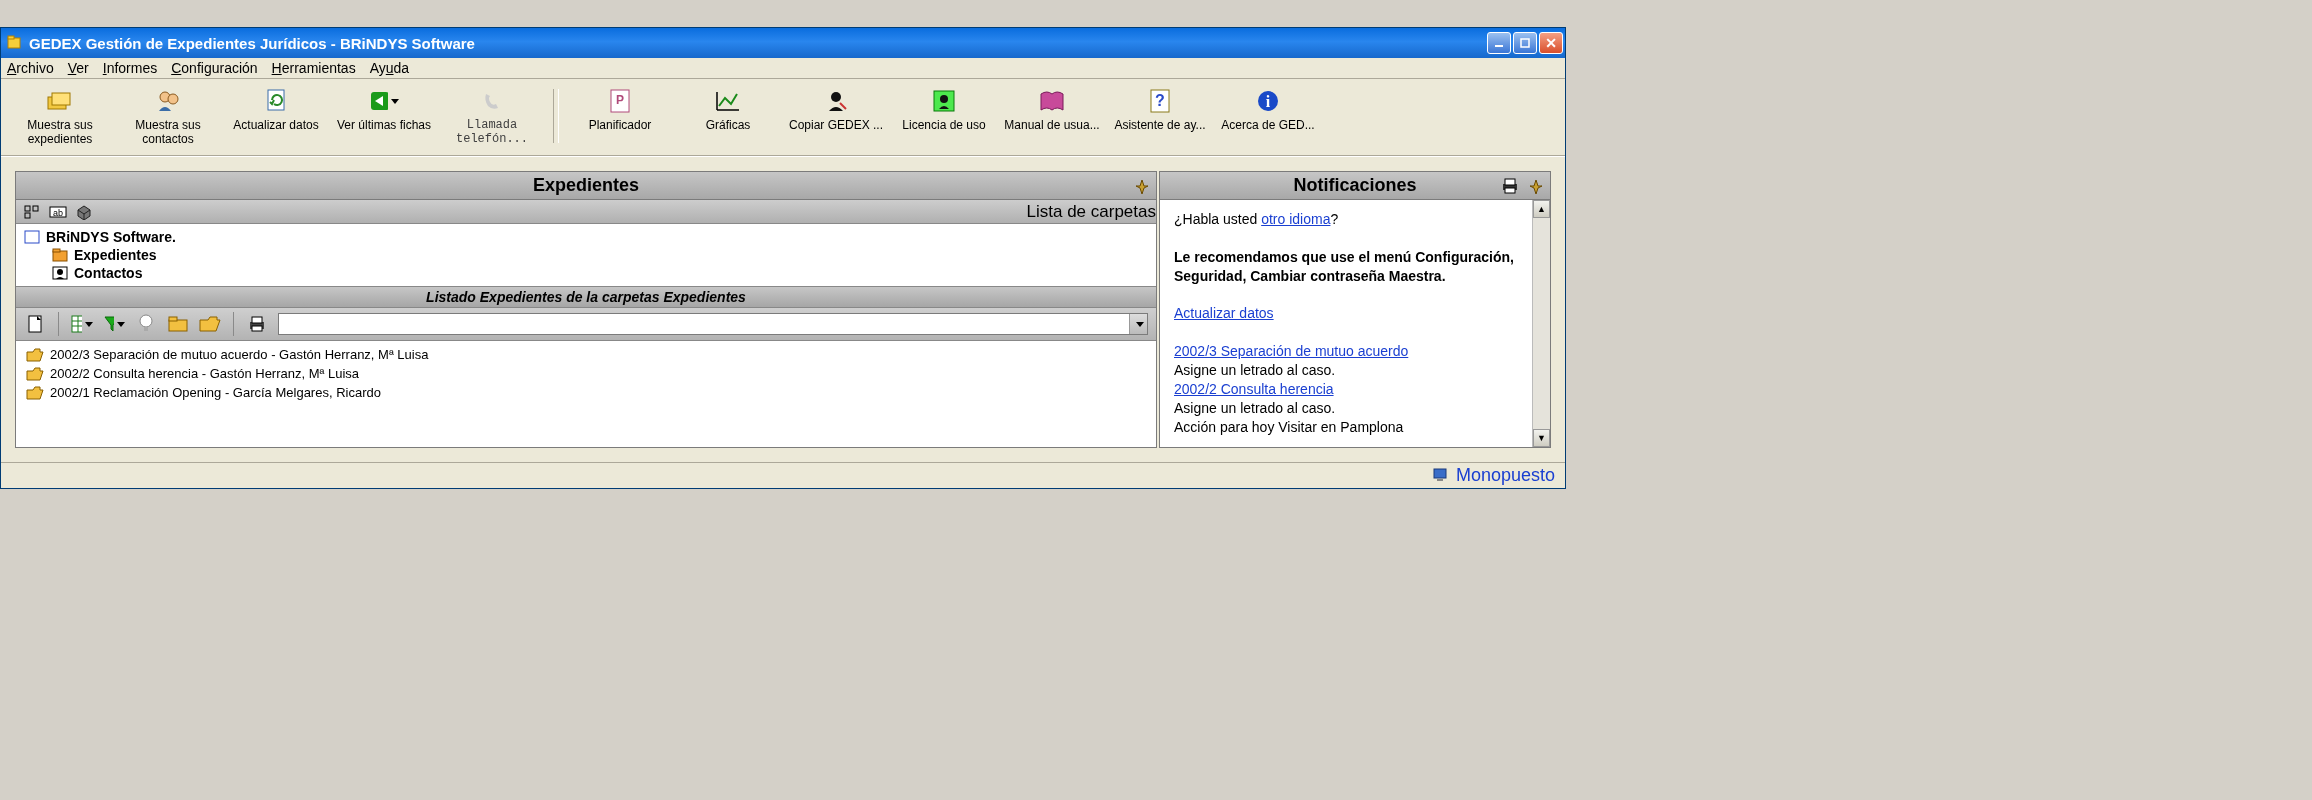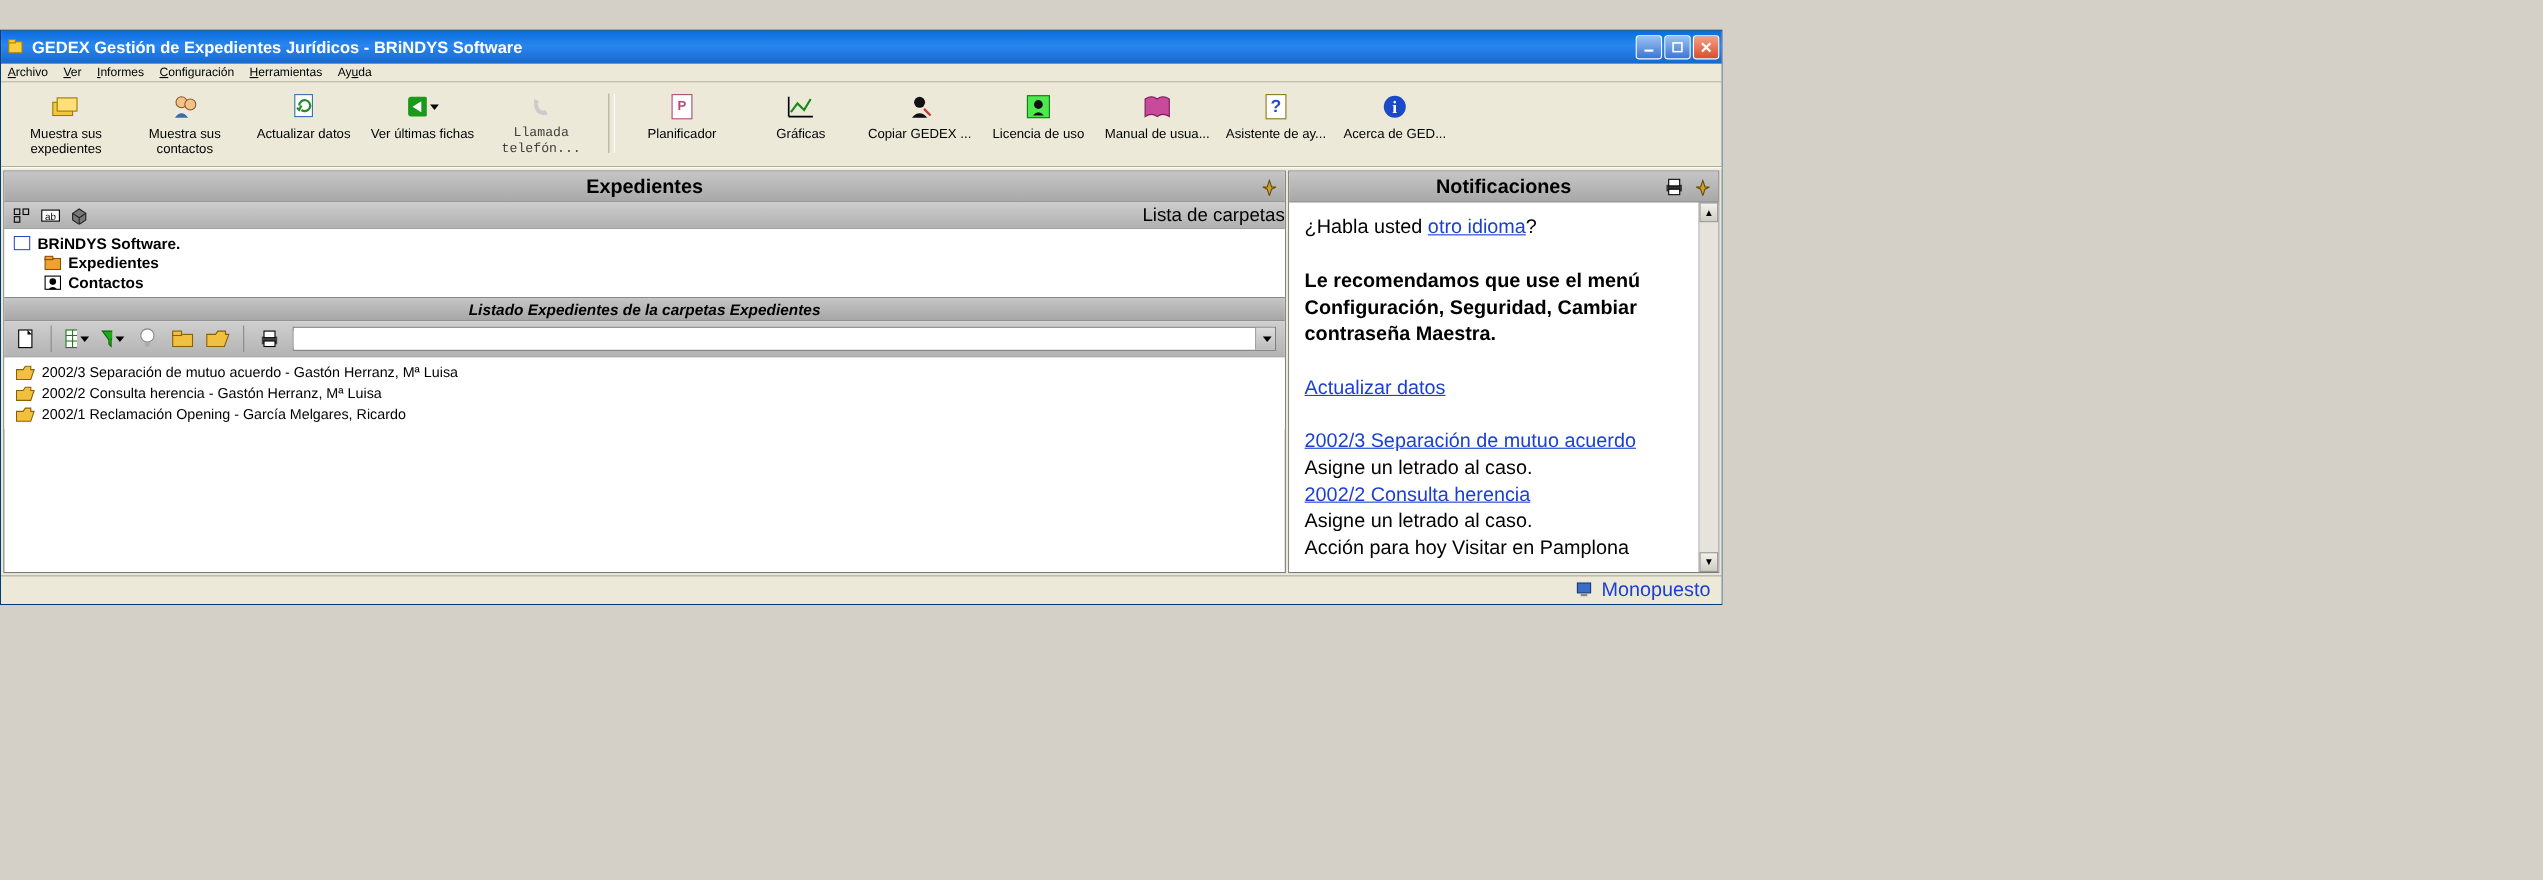--- a/index.html
+++ b/index.html
@@ -40,21 +40,21 @@
 }
 .win-min, .win-max { background: linear-gradient(to bottom, #9cc1f0, #3a76d6); color: white; }
 .win-close { background: linear-gradient(to bottom, #f5a083, #d94f2c); color: white; font-size: 14px; }
 
 .menubar {
   background: #ece9d8;
   padding: 2px 6px;
   border-bottom: 1px solid #aca899;
   display: flex;
   gap: 14px;
-  font-size: 11px;
+  font-size: 14px;
 }
 .menubar .menu-item { cursor: default; }
 .menubar .menu-item u { text-decoration: underline; }
 
 .toolbar {
   background: #ece9d8;
   padding: 4px 6px 6px 6px;
   display: flex;
   align-items: center;
   border-bottom: 1px solid #aca899;
@@ -89,21 +89,21 @@
   width: 30px; height: 30px;
   display: flex; align-items: center; justify-content: center;
   margin-bottom: 2px;
 }
 .tool-label { line-height: 1.2; min-height: 30px; }
 
 .content {
   display: flex;
   border-top: 1px solid #fff;
   background: #ece9d8;
-  padding: 0;
+  padding: 12px;
 }
 .panel-left { flex: 1; border: 1px solid #7b7b7b; background: #fff; margin: 2px 2px 2px 2px;}
 .panel-right { width: 392px; border: 1px solid #7b7b7b; background: #fff; margin: 2px 2px 2px 0; display: flex; flex-direction: column; }
 
 .panel-header {
   background: linear-gradient(to bottom, #c6c6c6, #a8a8a8);
   border-bottom: 1px solid #7b7b7b;
   height: 28px;
   display: flex;
   align-items: center;
@@ -206,21 +206,21 @@
 .folder-ico { width: 18px; height: 14px; display: inline-block;}
 
 .notif-body {
   flex: 1;
   display: flex;
   background: #fff;
 }
 .notif-content {
   flex: 1;
   padding: 10px 14px;
-  font-size: 18px;
+  font-size: 14px;
   line-height: 1.35;
 }
 .notif-content a { color: #1a3fd1; text-decoration: underline; }
 .notif-content .bold { font-weight: bold; }
 .scrollbar {
   width: 18px;
   background: #e5e3db;
   border-left: 1px solid #bbb;
   display: flex; flex-direction: column;
 }

